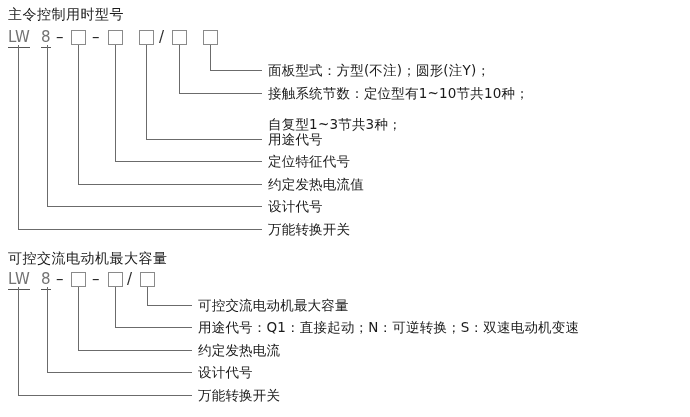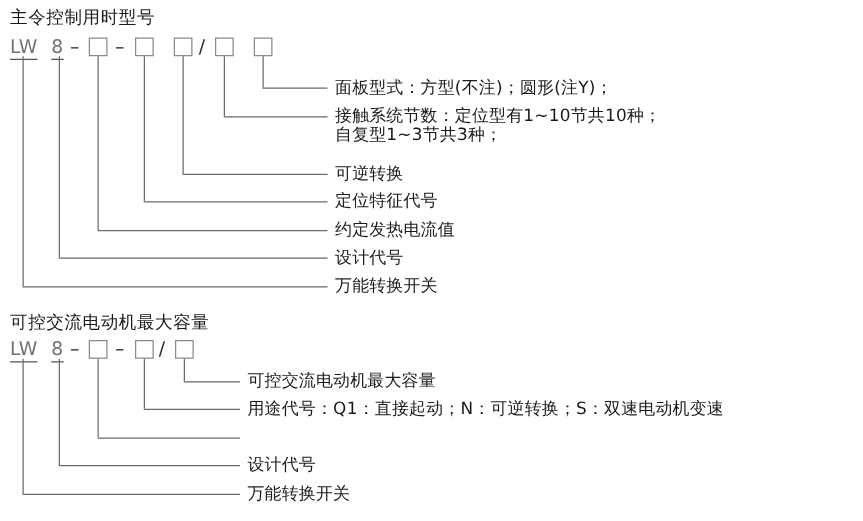--- a/index.html
+++ b/index.html
@@ -122,22 +122,22 @@
   <div class="lead-h" style="left:78px; top:184px; width:184px;"></div>
 
   <div class="lead-v" style="left:47px; top:45px; height:161px;"></div>
   <div class="lead-h" style="left:47px; top:206px; width:215px;"></div>
 
   <div class="lead-v" style="left:18px; top:45px; height:184px;"></div>
   <div class="lead-h" style="left:18px; top:229px; width:244px;"></div>
 
   <div class="desc" style="left:268px; top:62px;">面板型式：方型(不注)；圆形(注Y)；</div>
   <div class="desc" style="left:268px; top:85px;">接触系统节数：定位型有1~10节共10种；</div>
-  <div class="desc cont" style="left:268px; top:100px;">自复型1~3节共3种；</div>
-  <div class="desc" style="left:268px; top:131px;">可逆转换</div>
+  <div class="desc cont" style="left:268px; top:116px;">自复型1~3节共3种；</div>
+  <div class="desc" style="left:268px; top:131px;">用途代号</div>
   <div class="desc" style="left:268px; top:153px;">定位特征代号</div>
   <div class="desc" style="left:268px; top:176px;">约定发热电流值</div>
   <div class="desc" style="left:268px; top:198px;">设计代号</div>
   <div class="desc" style="left:268px; top:221px;">万能转换开关</div>
 
   <div class="section-title" style="left:8px; top:250px;">可控交流电动机最大容量</div>
 
   <div class="code-row" style="left:0px; top:270px; width:180px;">
     <span class="code-token underlined" style="left:8px; top:0px;">LW</span>
     <span class="code-token underlined" style="left:41px; top:0px;">8</span>
@@ -159,16 +159,17 @@
   <div class="lead-h" style="left:78px; top:350px; width:114px;"></div>
 
   <div class="lead-v" style="left:47px; top:287px; height:85px;"></div>
   <div class="lead-h" style="left:47px; top:372px; width:145px;"></div>
 
   <div class="lead-v" style="left:18px; top:287px; height:108px;"></div>
   <div class="lead-h" style="left:18px; top:395px; width:174px;"></div>
 
   <div class="desc" style="left:198px; top:297px;">可控交流电动机最大容量</div>
   <div class="desc" style="left:198px; top:319px;">用途代号：Q1：直接起动；N：可逆转换；S：双速电动机变速</div>
+  <div class="desc" style="left:198px; top:342px;">约定发热电流</div>
   <div class="desc" style="left:198px; top:364px;">设计代号</div>
   <div class="desc" style="left:198px; top:387px;">万能转换开关</div>
 
 </div>
 
 </body></html>

